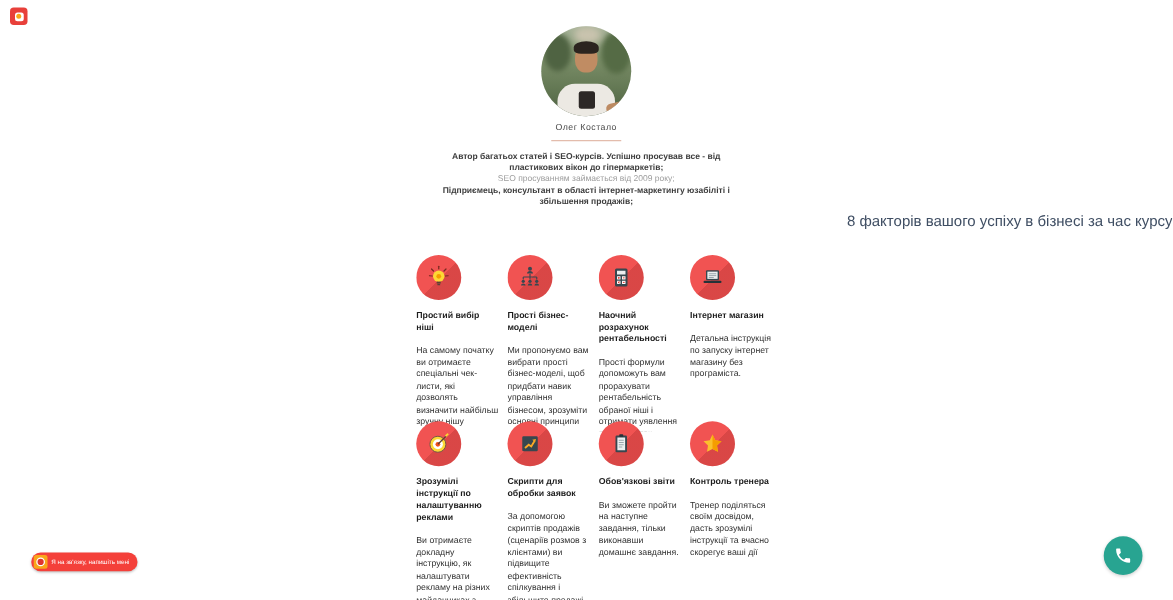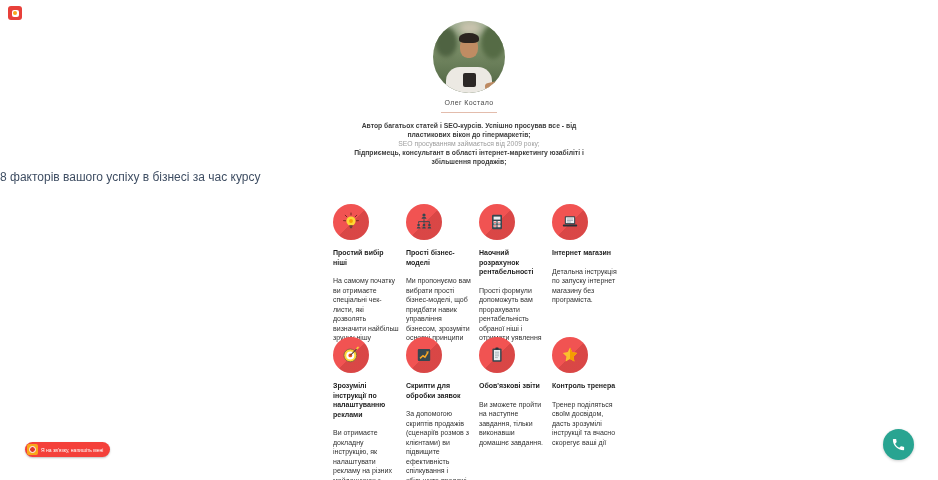--- a/index.html
+++ b/index.html
@@ -28,21 +28,21 @@
 
   .name{position:absolute;left:0;top:99px;width:100%;text-align:center;
         font-size:7px;letter-spacing:.4px;color:#4a4a4a;}
   .name-divider{position:absolute;left:441px;top:112px;width:56px;height:1px;background:#e3bcac;}
 
   .bio{position:absolute;left:354px;top:121px;width:230px;text-align:center;}
   .bio p{margin:0;font-size:6.8px;line-height:9px;}
   .bio .dark{color:#3d3d3d;font-weight:700;}
   .bio .light{color:#9d9d9d;font-weight:400;}
 
-  .heading{position:absolute;left:0;top:170px;width:100%;text-align:left;
+  .heading{position:absolute;left:0;top:170px;width:100%;text-align:right;
            font-size:12px;color:#3f4e63;font-weight:400;}
 
   
   .cell{position:absolute;width:66px;}
   .cell.r1{top:204px;height:141px;overflow:hidden;}
   .cell.r2{top:337px;}
   .c1{left:333px;} .c2{left:406px;} .c3{left:479px;} .c4{left:552px;}
 
   .ficon{position:relative;width:36px;height:36px;border-radius:50%;background:#f15352;overflow:hidden;}
   .ficon::before{content:"";position:absolute;inset:0;

